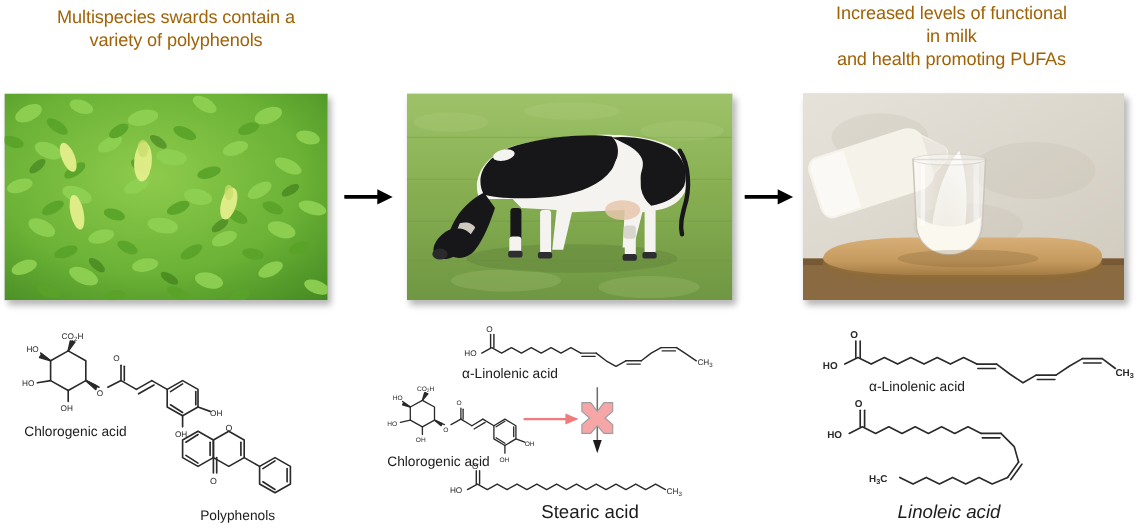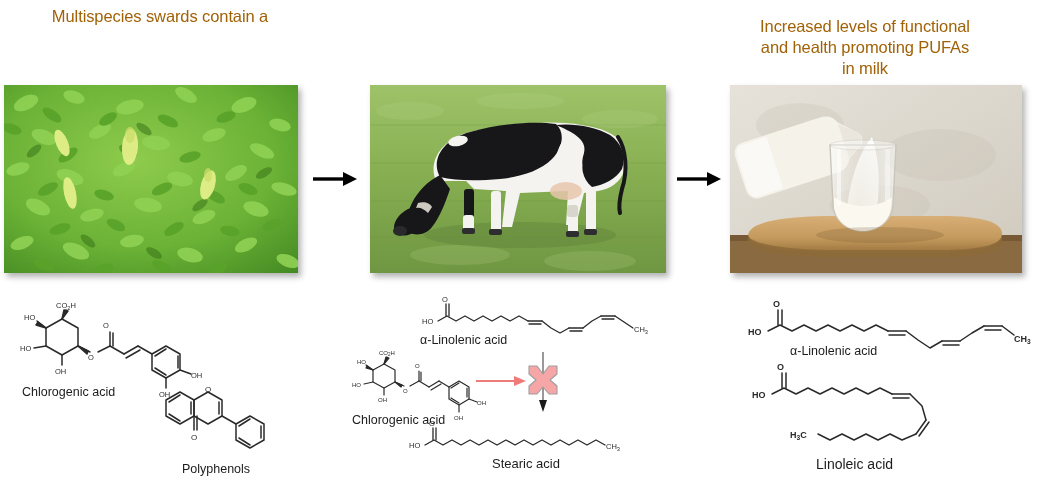--- a/index.html
+++ b/index.html
@@ -30,21 +30,21 @@
     line-height: 21px;
     color: #a16207;
     font-family: "Liberation Sans", sans-serif;
     font-weight: 400;
     letter-spacing: -0.1px;
   }
   .heading .hline { display: block; white-space: nowrap; }
 
   #heading-1 { left: 0px;   top: 6px;  width: 320px; }
   #heading-2 { left: 356px; top: 2px;  width: 330px; }
-  #heading-3 { left: 700px; top: 16px;  width: 330px; }
+  #heading-3 { left: 700px; top: 2px;  width: 330px; }
 
   
   .photo {
     position: absolute;
     overflow: hidden;
     box-shadow: 3px 4px 6px rgba(0,0,0,0.30);
     background: #cfcfcf;
   }
   #photo-sward { left: 4px;   top: 85px; width: 294px; height: 188px; }
   #photo-cow   { left: 370px; top: 85px; width: 296px; height: 188px; }
@@ -78,29 +78,30 @@
     font-weight: 400;
   }
 </style>
 </head>
 <body>
 
 <div class="abstract-root">
 
   <div class="heading" id="heading-1">
     <span class="hline">Multispecies swards contain a</span>
+    <span class="hline">variety of polyphenols</span>
   </div>
 
   <div class="heading" id="heading-2">
   </div>
 
   <div class="heading" id="heading-3">
     <span class="hline">Increased levels of functional</span>
+    <span class="hline">in milk</span>
     <span class="hline">and health promoting PUFAs</span>
-    <span class="hline">in milk</span>
   </div>
 
   <div class="photo" id="photo-sward">
     <svg viewBox="0 0 294 188" preserveAspectRatio="none">
       <defs>
         <radialGradient id="swGrad" cx="45%" cy="40%" r="85%">
           <stop offset="0%" stop-color="#8ecb4c"></stop>
           <stop offset="55%" stop-color="#6bb236"></stop>
           <stop offset="100%" stop-color="#3f8520"></stop>
         </radialGradient>
@@ -484,21 +485,21 @@
                  L214 152 L223 157 L232 152 L241 157 L250 152 L259 157"></path>
       </g>
       <g fill="#2a2a2a" font-family="'Liberation Sans', sans-serif" font-size="7.5">
         <text x="83" y="138">O</text>
         <text x="63" y="160">HO</text>
         <text x="260" y="161">CH<tspan font-size="5.6" dy="1.6">3</tspan></text>
       </g>
     </svg>
     <div class="chem-label" style="left:74px; top:45px; font-size:12.5px;">α-Linolenic acid</div>
     <div class="chem-label" style="left:6px; top:125px; font-size:12.5px;">Chlorogenic acid</div>
-    <div class="chem-label" style="left:146px; top:168px; font-size:13px;">Stearic acid</div>
+    <div class="chem-label" style="left:146px; top:168px; font-size:17px;">Stearic acid</div>
   </div>
 
   <div class="chem-panel" id="chem-right">
     <svg width="344" height="194" viewBox="0 0 344 194">
 
       <g stroke="#2a2a2a" stroke-width="1.5" fill="none" stroke-linecap="round" stroke-linejoin="round">
         <line x1="84" y1="37" x2="84" y2="22"></line>
         <line x1="88" y1="37" x2="88" y2="22"></line>
         <path d="M74 43 L86 37 L98 43 L110 37 L122 43 L134 37 L146 43 L158 37
                  L170 43 L182 37 L194 43"></path>
@@ -535,16 +536,16 @@
         <path d="M222 146 L208 152 L196 146 L184 152 L172 146 L160 152 L148 146 L136 152
                  L124 146"></path>
       </g>
       <g fill="#2a2a2a" font-family="'Liberation Sans', sans-serif" font-size="9" font-weight="bold">
         <text x="83" y="82">O</text>
         <text x="58" y="110">HO</text>
         <text x="96" y="150">H<tspan font-size="6.6" dy="1.8">3</tspan><tspan dy="-1.8">C</tspan></text>
       </g>
     </svg>
     <div class="chem-label" style="left:96px; top:56px; font-size:12.5px;">α-Linolenic acid</div>
-    <div class="chem-label" style="left:122px; top:168px; font-size:14px;">Linoleic acid</div>
+    <div class="chem-label" style="left:122px; top:168px; font-size:17px;font-style:italic;">Linoleic acid</div>
   </div>
 
 </div>
 
 </body></html>

